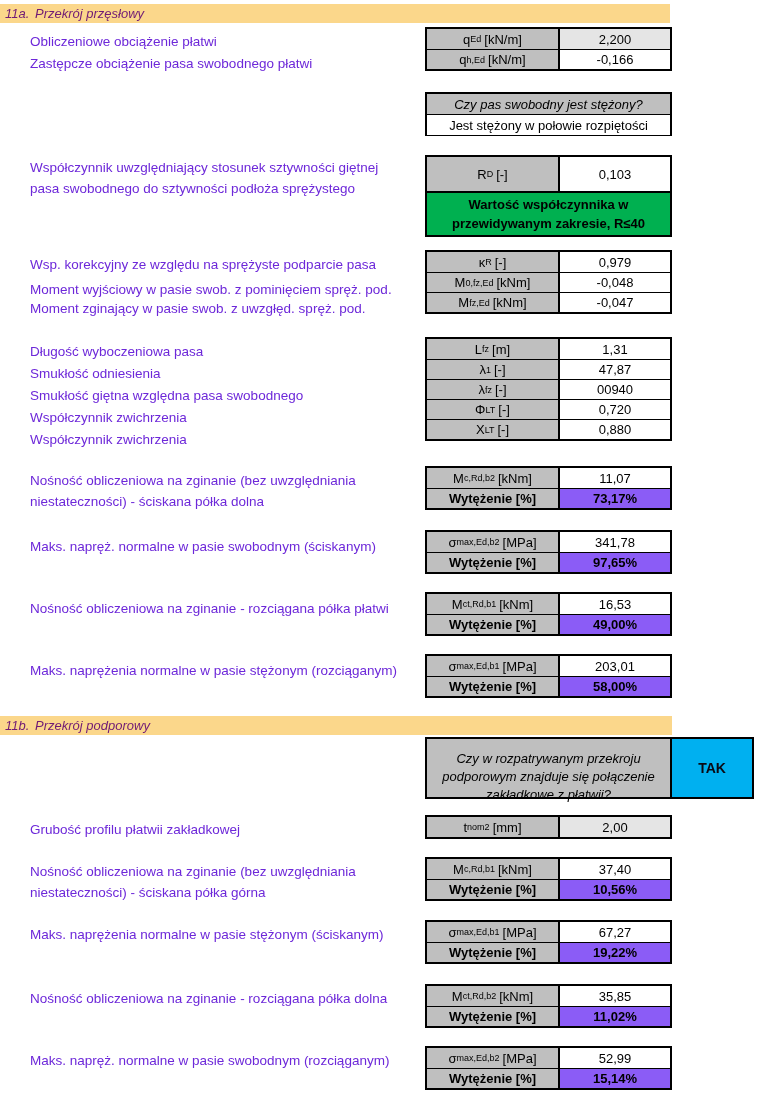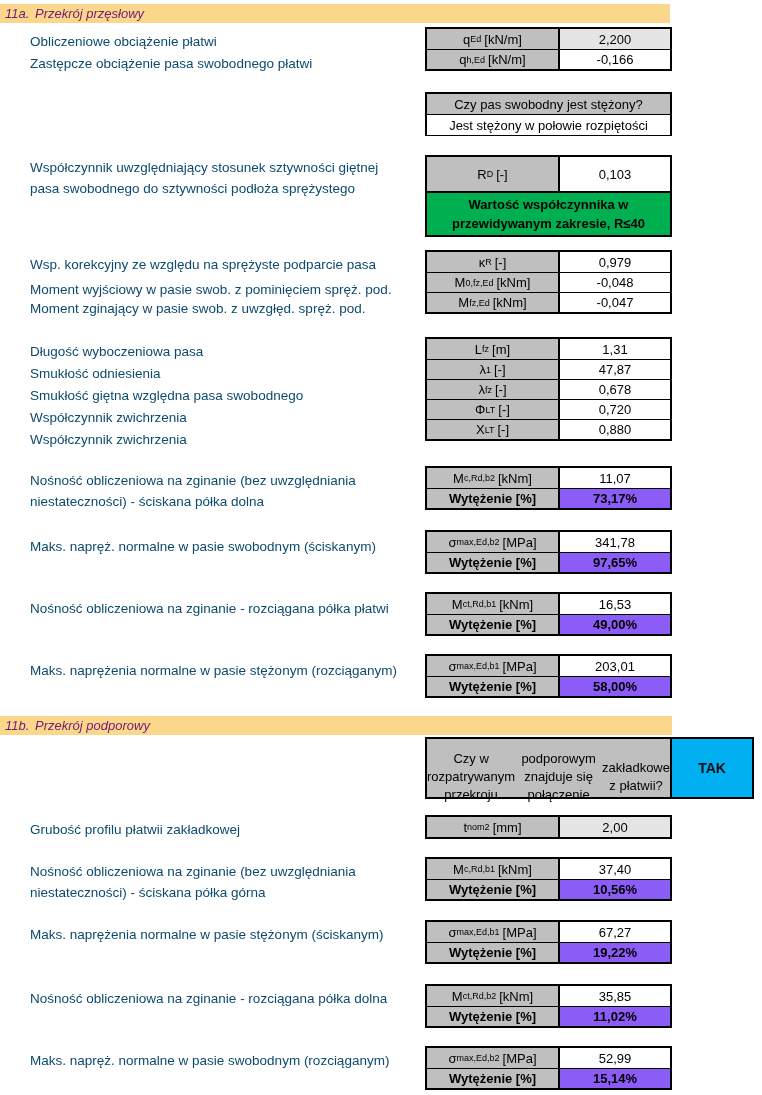--- a/index.html
+++ b/index.html
@@ -11,58 +11,58 @@
     overflow: hidden;
   }
   .band {
     position: absolute; left: 0; height: 19px; background: #FBD78B;
     display: flex; align-items: center;
     font-style: italic; color: #701a75; font-size: 13px;
   }
   .band .num { margin-left: 5px; width: 30px; }
   .lbl {
     position: absolute; left: 30px; font-size: 13.5px; line-height: 21px;
-    color: #0c4a6e; white-space: nowrap;
+    color: #6d28d9; white-space: nowrap;
   }
   .tbl {
     position: absolute; left: 425px; width: 247px;
     border: 2px solid #000; background: #fff;
   }
   .trow { display: flex; height: 20px; }
   .trow + .trow { border-top: 1px solid #000; }
   .trow.tall { height: 34px; }
   .th {
     width: 133px; background: #BFBFBF; border-right: 2px solid #000;
     display: flex; align-items: center; justify-content: center;
     white-space: nowrap;
   }
   .td {
     flex: 1; display: flex; align-items: center; justify-content: center;
     background: #fff; white-space: nowrap;
   }
   .th-full {
     width: 100%; background: #BFBFBF;
-    display: flex; align-items: center; justify-content: center;
+    display: flex; align-items: center; justify-content: center; font-style: italic;
   }
   .td-full {
     width: 100%; background: #fff; height: 20px;
     display: flex; align-items: center; justify-content: center;
   }
   sub { font-size: 9px; line-height: 0; }
   .unit { margin-left: 3px; }
   .yellow { background: #e5e5e5; }
   .green  { background: #8b5cf6; font-weight: bold; }
   .bold   { font-weight: bold; }
   .note {
     border-top: 2px solid #000; background: #00B050;
     font-weight: bold; text-align: center; line-height: 19px; padding: 2px 8px;
   }
   .qbox3 {
     height: 58px; text-align: center; line-height: 18px;
-    flex-direction: row; padding-top: 18px;
+    flex-direction: column; padding-top: 18px;
   }
   .tak {
     position: absolute; left: 670px; top: 737px; width: 84px; height: 62px;
     background: #00B0F0; border: 2px solid #000;
     display: flex; align-items: center; justify-content: center;
     font-weight: bold; font-size: 14px; color: #0a0a14;
   }
 </style>
 </head>
 <body>
@@ -178,21 +178,21 @@
           <span class="unit">[-]</span>
         </div>
       <div class="td">47,87</div>
     </div>
     <div class="trow">
       <div class="th">
           <span>λ</span>
           <sub>fz</sub>
           <span class="unit">[-]</span>
         </div>
-      <div class="td">0,678</div>
+      <div class="td">00940</div>
     </div>
     <div class="trow">
       <div class="th">
           <span>Φ</span>
           <sub>LT</sub>
           <span class="unit">[-]</span>
         </div>
       <div class="td">0,720</div>
     </div>
     <div class="trow">

